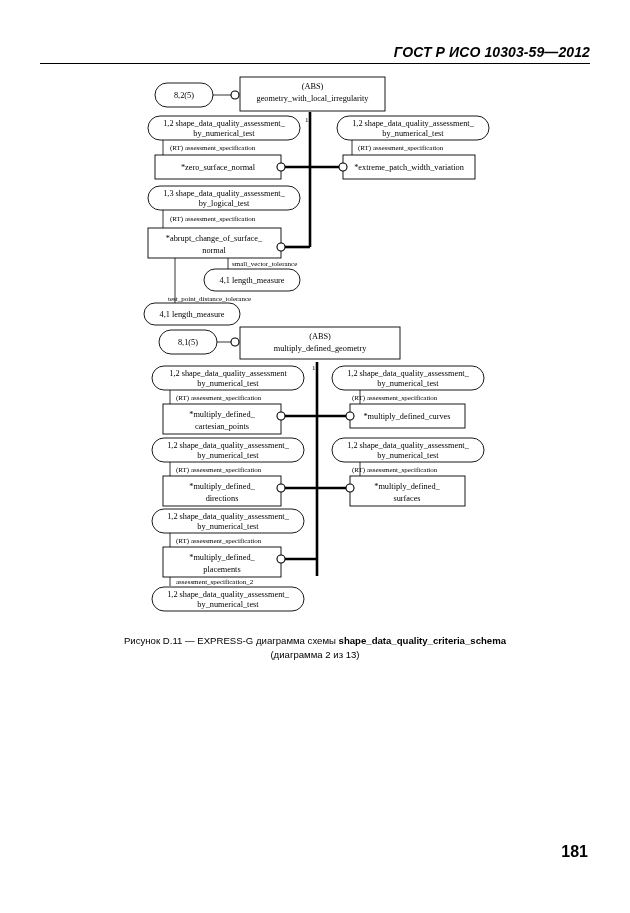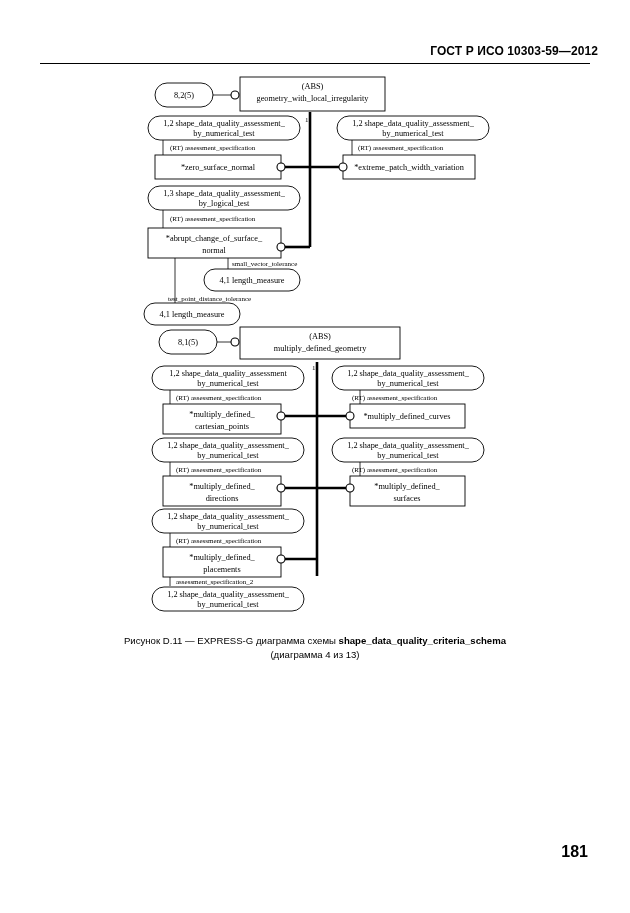--- a/index.html
+++ b/index.html
@@ -13,26 +13,27 @@
     position: relative;
     font-family: "Liberation Serif", serif;
     color: #000;
     overflow: hidden;
   }
 
   
   #page-header {
     position: absolute;
     top: 44px;
-    right: 32px;
+    right: 40px;
     font-family: "Liberation Sans", sans-serif;
     font-weight: bold;
-    font-size: 12px;
+    font-size: 14px;
     letter-spacing: 0.1px;
     white-space: nowrap;
+    font-style: italic;
   }
   #header-rule {
     position: absolute;
     top: 63px;
     left: 40px;
     right: 40px;
     height: 1px;
     background: #000;
   }
 
@@ -319,16 +320,16 @@
     <rect class="shape-line thin" x="152" y="587" width="152" height="24" rx="12" ry="12"></rect>
     <text class="node-text t-oval" x="228" y="597">1,2  shape_data_quality_assessment_</text>
     <text class="node-text t-oval" x="228" y="607">by_numerical_test</text>
   </g>
 
 </svg>
 </div>
 
 <div id="caption">
   <div><span>Рисунок D.11 — EXPRESS-G диаграмма схемы </span><span class="bold">shape_data_quality_criteria_schema</span></div>
-  <div>(диаграмма 4 из 13)</div>
+  <div>(диаграмма 2 из 13)</div>
 </div>
 
 <div id="page-number">181</div>
 
 </body></html>

